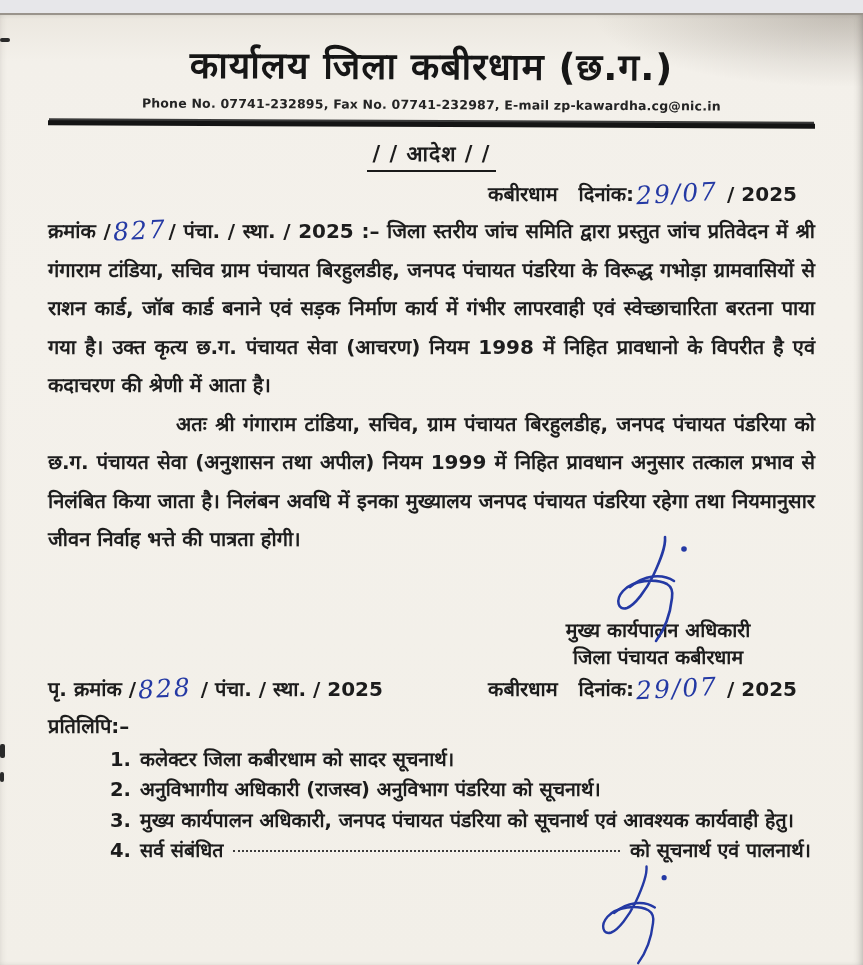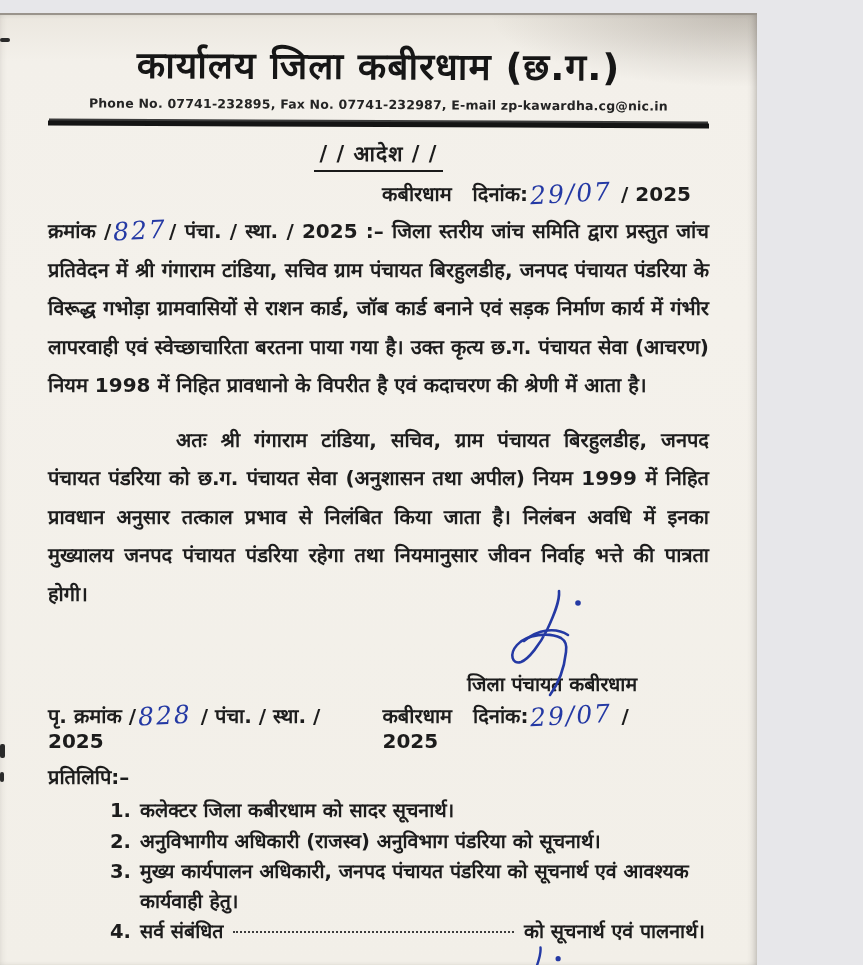--- a/index.html
+++ b/index.html
@@ -3,21 +3,21 @@
 <meta charset="utf-8">
 <style>
   * { margin: 0; padding: 0; box-sizing: border-box; }
   html, body { width: 863px; height: 965px; }
   body {
     font-family: "DejaVu Sans", "Liberation Sans", sans-serif;
     background: #e7e7ea;
     overflow: hidden;
     color: #1c1c1c;
   }
-  .scan-frame { position: relative; width: 757px; height: 965px; }
+  .scan-frame { position: relative; width: 863px; height: 965px; }
   .paper {
     position: absolute;
     left: 0; top: 13px; right: 0; bottom: 0;
     background:
       radial-gradient(420px 120px at 98% 0%, rgba(90,80,70,0.28), rgba(90,80,70,0) 60%),
       linear-gradient(180deg, #ebe7df 0px, #f3f0ea 46px, #f4f1eb 300px, #f2efe8 100%);
     border-top: 2px solid #9a948c;
     box-shadow: inset -6px 0 10px -6px rgba(60,55,50,.45), inset 4px 0 8px -6px rgba(60,55,50,.25);
   }
   .edge-mark {
@@ -52,21 +52,21 @@
     display: inline-block;
     transform: rotate(-3deg) translateY(1px);
     padding: 0 2px;
   }
 
   .body-para {
     font-size: 20px; font-weight: 600; line-height: 38.5px;
     text-align: justify; color: #1d1d1d;
   }
   .para1 { margin-top: 4px; }
-  .para2 { margin-top: 16px; text-indent: 128px; }
+  .para2 { margin-top: 0; text-indent: 128px; }
   .effective { margin-top: 15px; font-size: 20px; font-weight: 700; padding-left: 128px; }
 
   .sig-block { width: 270px; margin-left: auto; text-align: center; position: relative; }
   .sig-block.first { margin-top: -28px; margin-right: 22px; }
   .sig-block.second { margin-top: -6px; margin-right: 40px; }
   .sig-svg { display: block; margin: 0 auto -26px auto; position: relative; z-index: 2; }
   .sig-text { font-size: 19.5px; font-weight: 700; line-height: 27px; position: relative; z-index: 1; }
 
   .ref2-row { display: flex; justify-content: space-between; align-items: baseline; margin-top: 2px; font-size: 20px; font-weight: 600; }
   .ref2-right { padding-right: 18px; }
@@ -115,20 +115,21 @@
 
 
     <div class="sig-block first">
       <svg class="sig-svg" width="96" height="112" viewBox="0 0 96 112">
         <g fill="none" stroke="#2439a4" stroke-width="2.6" stroke-linecap="round">
           <path d="M55,6 C56,16 50,30 43,45 C36,59 25,74 17,77 C8,80 5,69 13,60 C23,49 45,47 57,53 C62,56 63,61 62,67 C60,85 55,98 46,110"></path>
           <path d="M20,56 C34,44 52,42 64,50"></path>
         </g>
         <circle cx="74" cy="18" r="2.8" fill="#2439a4"></circle>
       </svg>
+      <div class="sig-text">मुख्य कार्यपालन अधिकारी</div>
       <div class="sig-text">जिला पंचायत कबीरधाम</div>
     </div>
 
     <div class="ref2-row">
       <div>
         <span>पृ. क्रमांक /</span><span class="hand">828</span>
         <span>/ पंचा. / स्था. / 2025</span>
       </div>
       <div class="ref2-right">
         <span>कबीरधाम</span>&nbsp;&nbsp;

